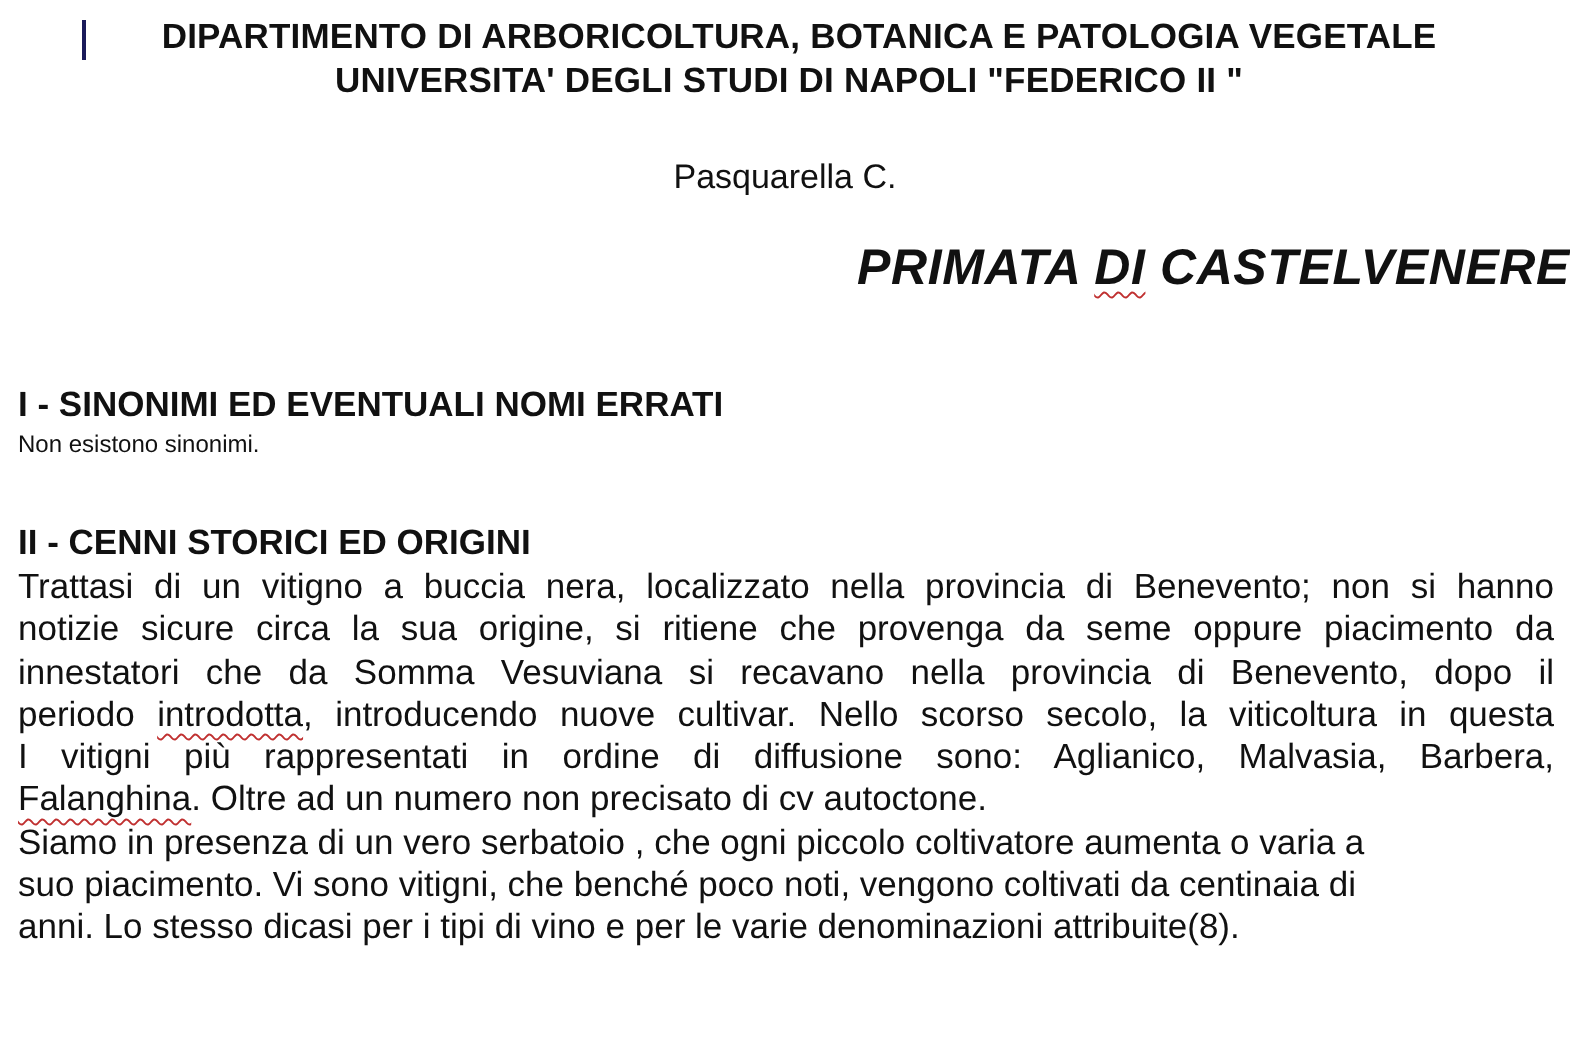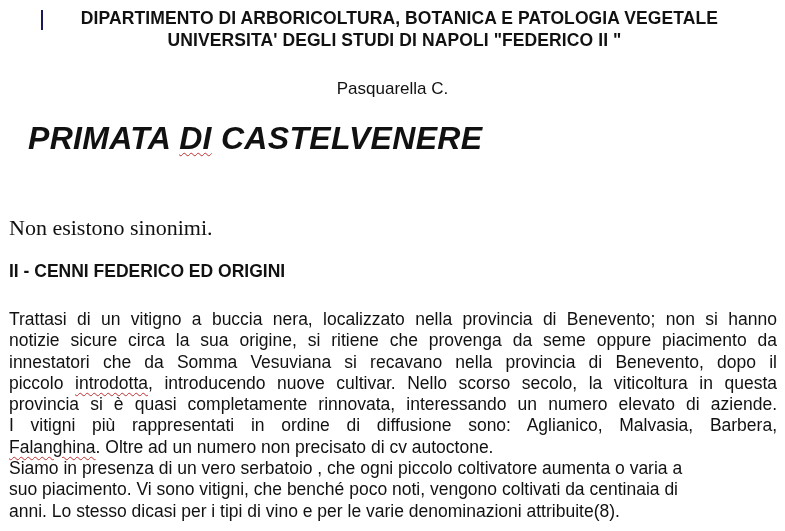--- a/index.html
+++ b/index.html
@@ -49,24 +49,24 @@
       width: 785px;
       text-align: center;
       font-size: 17px;
       box-sizing: border-box;
     }
     .title {
       position: absolute;
       top: 120px;
       left: 0;
       width: 785px;
-      text-align: left;
+      text-align: right;
       font-weight: bold;
       font-style: italic;
-      font-size: 32px;
+      font-size: 25px;
       letter-spacing: 0.3px;
       padding-left: 28px;
       box-sizing: border-box;
     }
     .spell {
       text-decoration: underline wavy #c03030;
       text-decoration-thickness: 1px;
       text-underline-offset: 3px;
     }
     .section-heading {
@@ -74,33 +74,32 @@
       left: 9px;
       font-weight: bold;
       font-size: 17.5px;
       white-space: nowrap;
     }
     .sh1 { top: 192px; }
     .sh2 { top: 261px; }
     .plain-line {
       position: absolute;
       left: 9px;
-      font-size: 22px;
+      font-size: 12px;
       white-space: nowrap;
-      font-family: Liberation Serif, serif;
     }
     .pl-syn { top: 215px; }
     .body-text {
       position: absolute;
       left: 9px;
       width: 768px;
       font-size: 17.5px;
       line-height: 21.3px;
     }
-    .para1 { top: 283px; margin-top: 26px; }
+    .para1 { top: 283px; }
     .jline {
       display: block;
       text-align: justify;
       text-align-last: justify;
       white-space: nowrap;
       height: 21.3px;
       overflow: visible;
     }
     .jline.last {
       text-align-last: left;
@@ -113,30 +112,30 @@
 
   <div class="cursor"></div>
 
   <div class="header-line hl1">DIPARTIMENTO DI ARBORICOLTURA, BOTANICA E PATOLOGIA VEGETALE</div>
   <div class="header-line hl2">UNIVERSITA' DEGLI STUDI DI NAPOLI "FEDERICO II "</div>
 
   <div class="author">Pasquarella C.</div>
 
   <div class="title"><span>PRIMATA </span><span class="spell">DI</span><span> CASTELVENERE</span></div>
 
+  <div class="section-heading sh1">I - SINONIMI ED EVENTUALI NOMI ERRATI</div>
   <div class="plain-line pl-syn">Non esistono sinonimi.</div>
 
-  <div class="section-heading sh2">II - CENNI FEDERICO ED ORIGINI</div>
+  <div class="section-heading sh2">II - CENNI STORICI ED ORIGINI</div>
 
   <div class="body-text para1">
     <span class="jline">Trattasi di un vitigno a buccia nera, localizzato nella provincia di Benevento; non si hanno</span>
     <span class="jline">notizie sicure circa la sua origine, si ritiene che provenga da seme oppure piacimento da</span>
     <span class="jline">innestatori che da Somma Vesuviana si recavano nella provincia di Benevento, dopo il</span>
-    <span class="jline"><span>piccolo </span><span class="spell">introdotta</span><span>, introducendo nuove cultivar. Nello scorso secolo, la viticoltura in questa</span></span>
-    <span class="jline">provincia si è quasi completamente rinnovata, interessando un numero elevato di aziende.</span>
+    <span class="jline"><span>periodo </span><span class="spell">introdotta</span><span>, introducendo nuove cultivar. Nello scorso secolo, la viticoltura in questa</span></span>
     <span class="jline">I vitigni più rappresentati in ordine di diffusione sono: Aglianico, Malvasia, Barbera,</span>
     <span class="jline last"><span class="spell">Falanghina</span><span>. Oltre ad un numero non precisato di cv autoctone.</span></span>
     <span class="jline last">Siamo in presenza di un vero serbatoio , che ogni piccolo coltivatore aumenta o varia a</span>
     <span class="jline last">suo piacimento. Vi sono vitigni, che benché poco noti, vengono coltivati da centinaia di</span>
     <span class="jline last">anni. Lo stesso dicasi per i tipi di vino e per le varie denominazioni attribuite(8).</span>
   </div>
 
 </div>
 
 </body></html>

